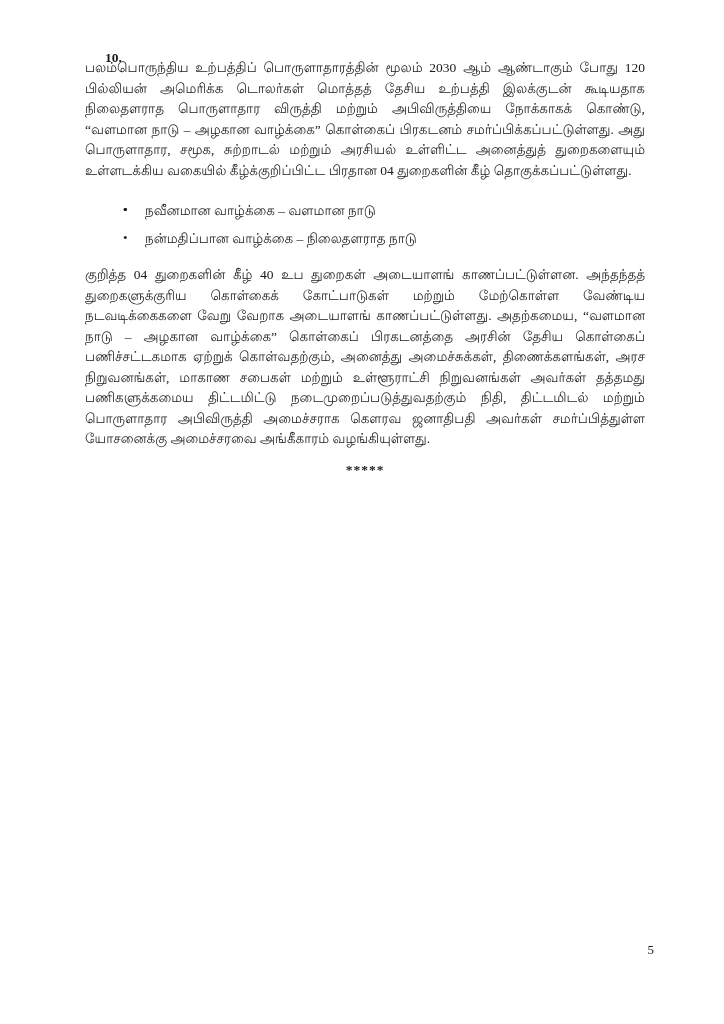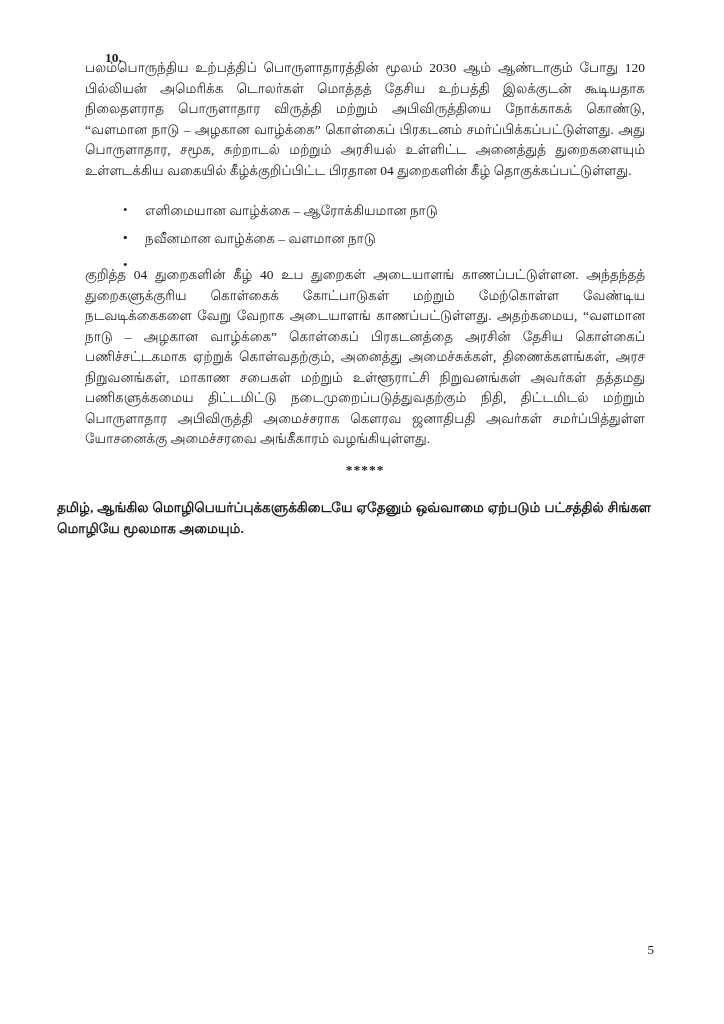--- a/index.html
+++ b/index.html
@@ -81,35 +81,34 @@
 
   <div class="heading">
     <span class="num">10.</span>
   </div>
 
   <p class="body">பலம்பொருந்திய உற்பத்திப் பொருளாதாரத்தின் மூலம் 2030 ஆம் ஆண்டாகும் போது 120 பில்லியன் அமெரிக்க டொலர்கள் மொத்தத் தேசிய உற்பத்தி இலக்குடன் கூடியதாக நிலைதளராத பொருளாதார விருத்தி மற்றும் அபிவிருத்தியை நோக்காகக் கொண்டு, “வளமான நாடு – அழகான வாழ்க்கை” கொள்கைப் பிரகடனம் சமர்ப்பிக்கப்பட்டுள்ளது. அது பொருளாதார, சமூக, சுற்றாடல் மற்றும் அரசியல் உள்ளிட்ட அனைத்துத் துறைகளையும் உள்ளடக்கிய வகையில் கீழ்க்குறிப்பிட்ட பிரதான 04 துறைகளின் கீழ் தொகுக்கப்பட்டுள்ளது.</p>
 
   <ul class="bullets">
     <li>
       <span class="dot">•</span>
-      <span>எளிமையான வாழ்க்கை – ஆரோக்கியமான நாடு</span>
     </li>
     <li>
       <span class="dot">•</span>
     </li>
     <li>
       <span class="dot">•</span>
       <span>நவீனமான வாழ்க்கை – வளமான நாடு</span>
     </li>
     <li>
       <span class="dot">•</span>
+      <span>நன்மதிப்பான வாழ்க்கை – நிலைதளராத நாடு</span>
     </li>
   </ul>
 
   <p class="body">குறித்த 04 துறைகளின் கீழ் 40 உப துறைகள் அடையாளங் காணப்பட்டுள்ளன. அந்தந்தத் துறைகளுக்குரிய கொள்கைக் கோட்பாடுகள் மற்றும் மேற்கொள்ள வேண்டிய நடவடிக்கைகளை வேறு வேறாக அடையாளங் காணப்பட்டுள்ளது. அதற்கமைய, “வளமான நாடு – அழகான வாழ்க்கை” கொள்கைப் பிரகடனத்தை அரசின் தேசிய கொள்கைப் பணிச்சட்டகமாக ஏற்றுக் கொள்வதற்கும், அனைத்து அமைச்சுக்கள், திணைக்களங்கள், அரச நிறுவனங்கள், மாகாண சபைகள் மற்றும் உள்ளூராட்சி நிறுவனங்கள் அவர்கள் தத்தமது பணிகளுக்கமைய திட்டமிட்டு நடைமுறைப்படுத்துவதற்கும் நிதி, திட்டமிடல் மற்றும் பொருளாதார அபிவிருத்தி அமைச்சராக கௌரவ ஜனாதிபதி அவர்கள் சமர்ப்பித்துள்ள யோசனைக்கு அமைச்சரவை அங்கீகாரம் வழங்கியுள்ளது.</p>
 
   <div class="sep">*****</div>
 
-  <p class="footer-note">தமிழ், ஆங்கில மொழிபெயர்ப்புக்களுக்கிடையே ஏதேனும் ஒவ்வாமை ஏற்படும் பட்சத்தில் சிங்கள மொழியே மூலமாக அமையும்.</p>
 
   <div class="page-number">5</div>
 
 </div>
 
 </body></html>

